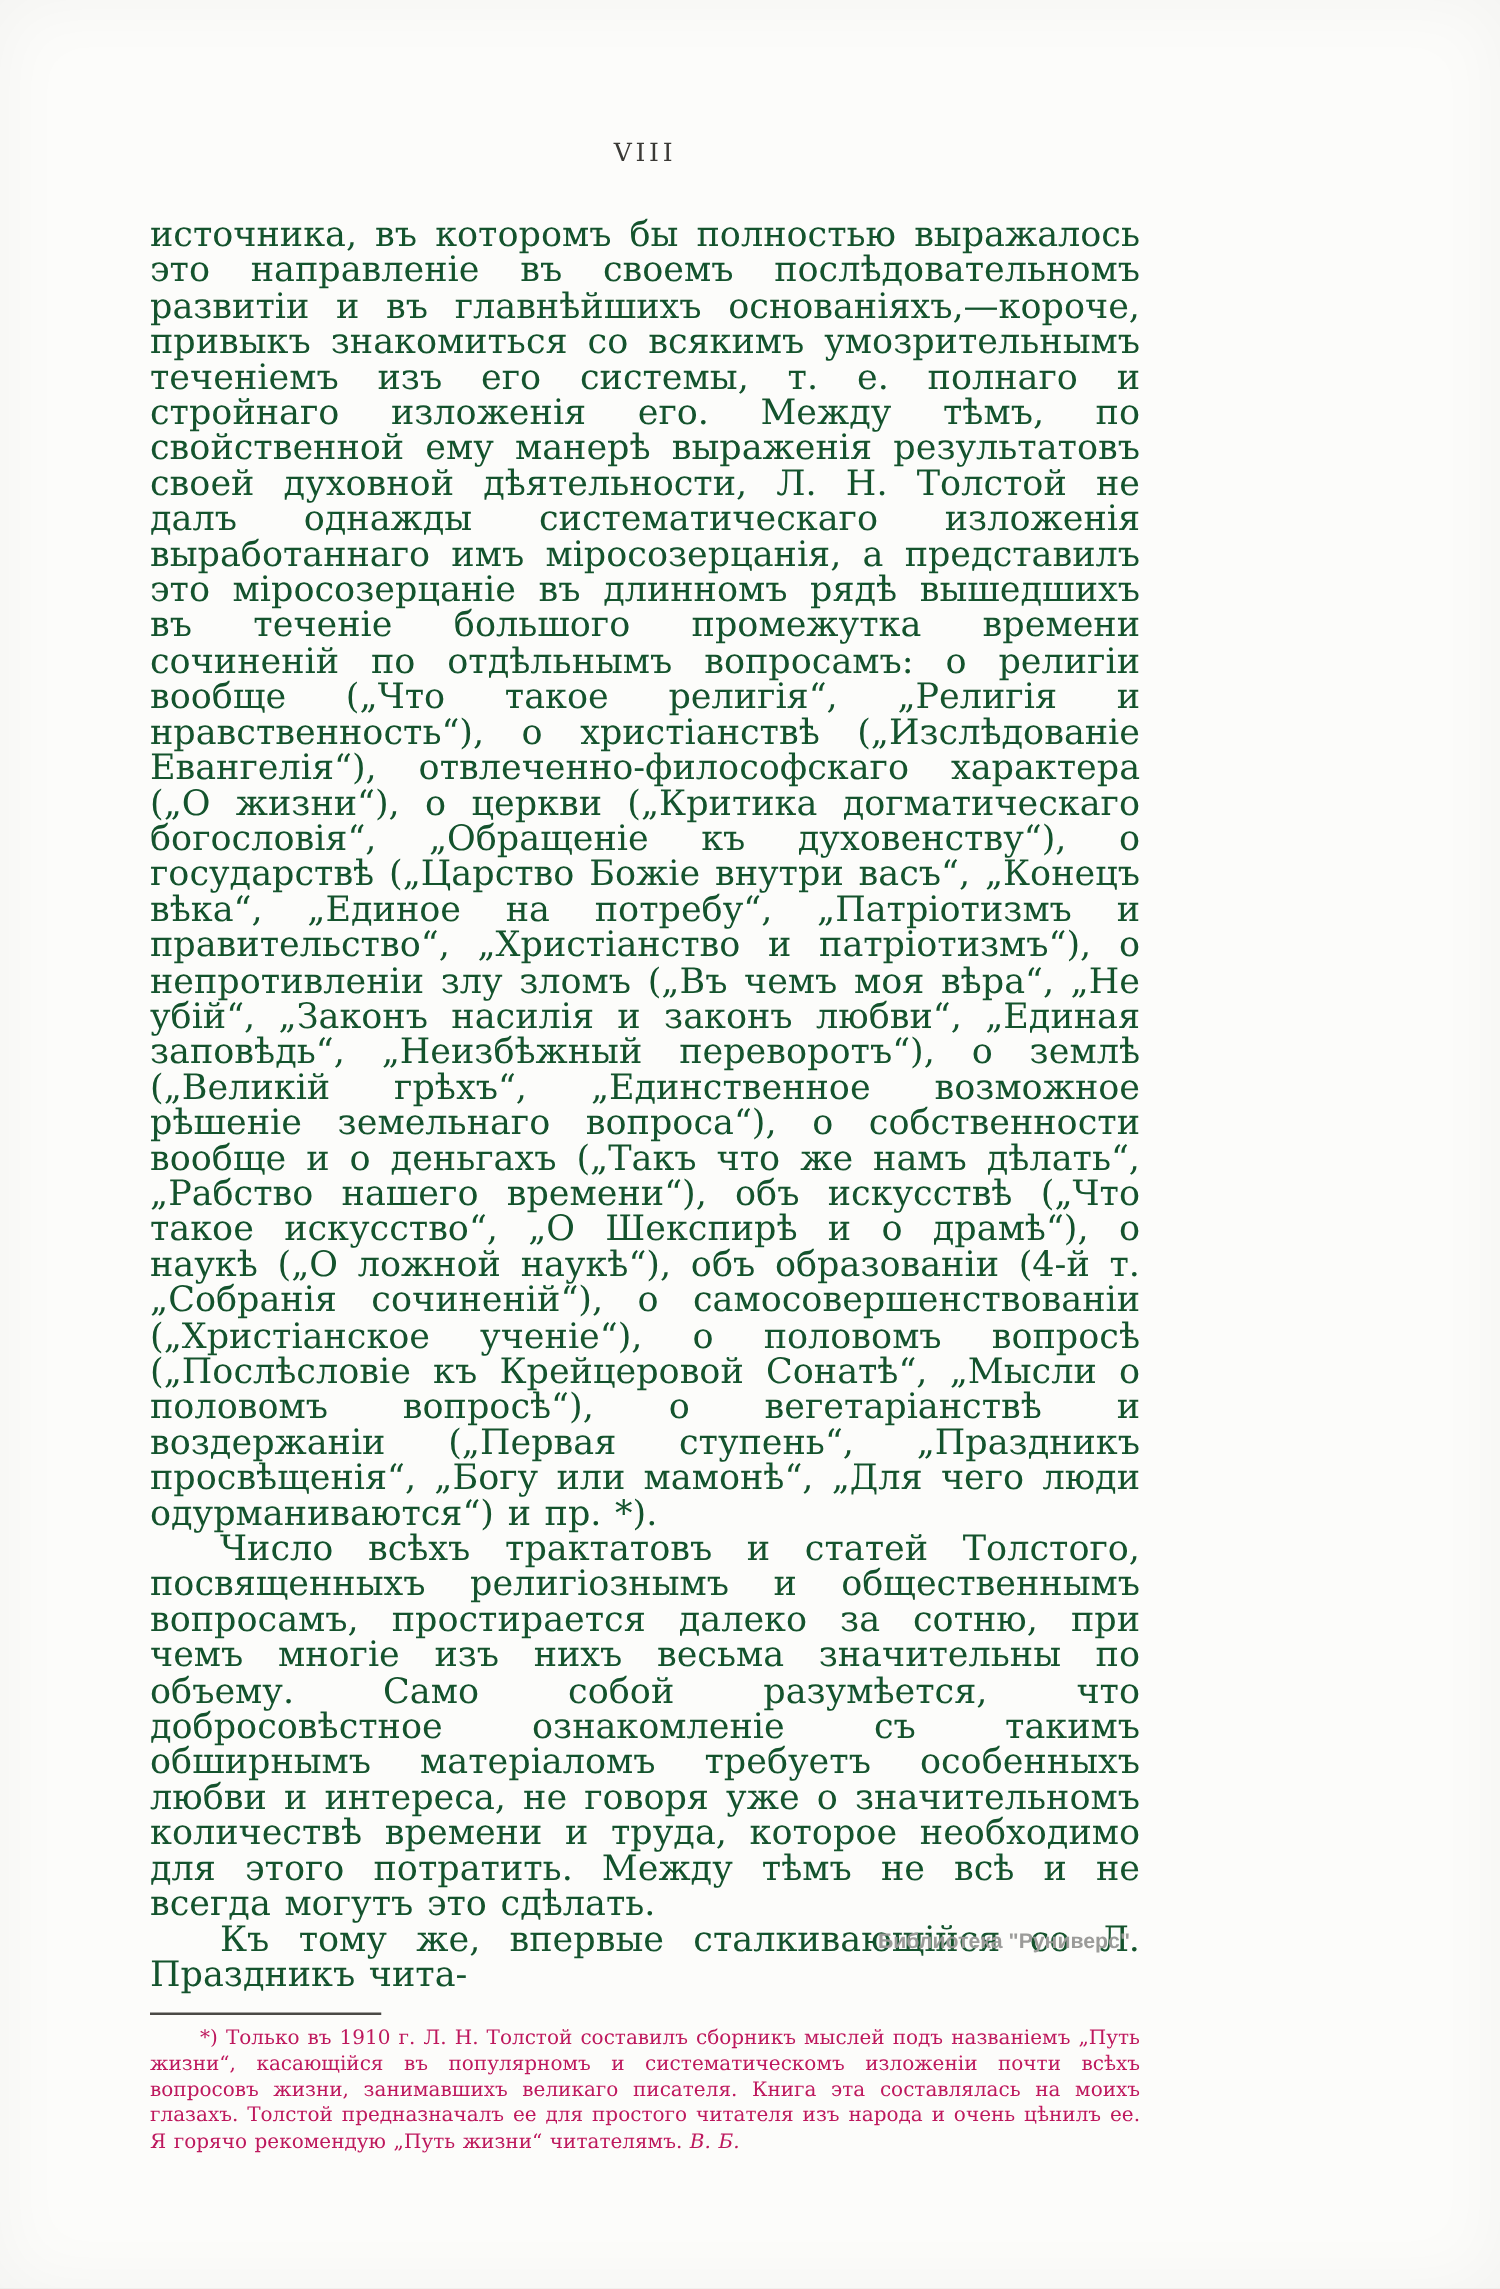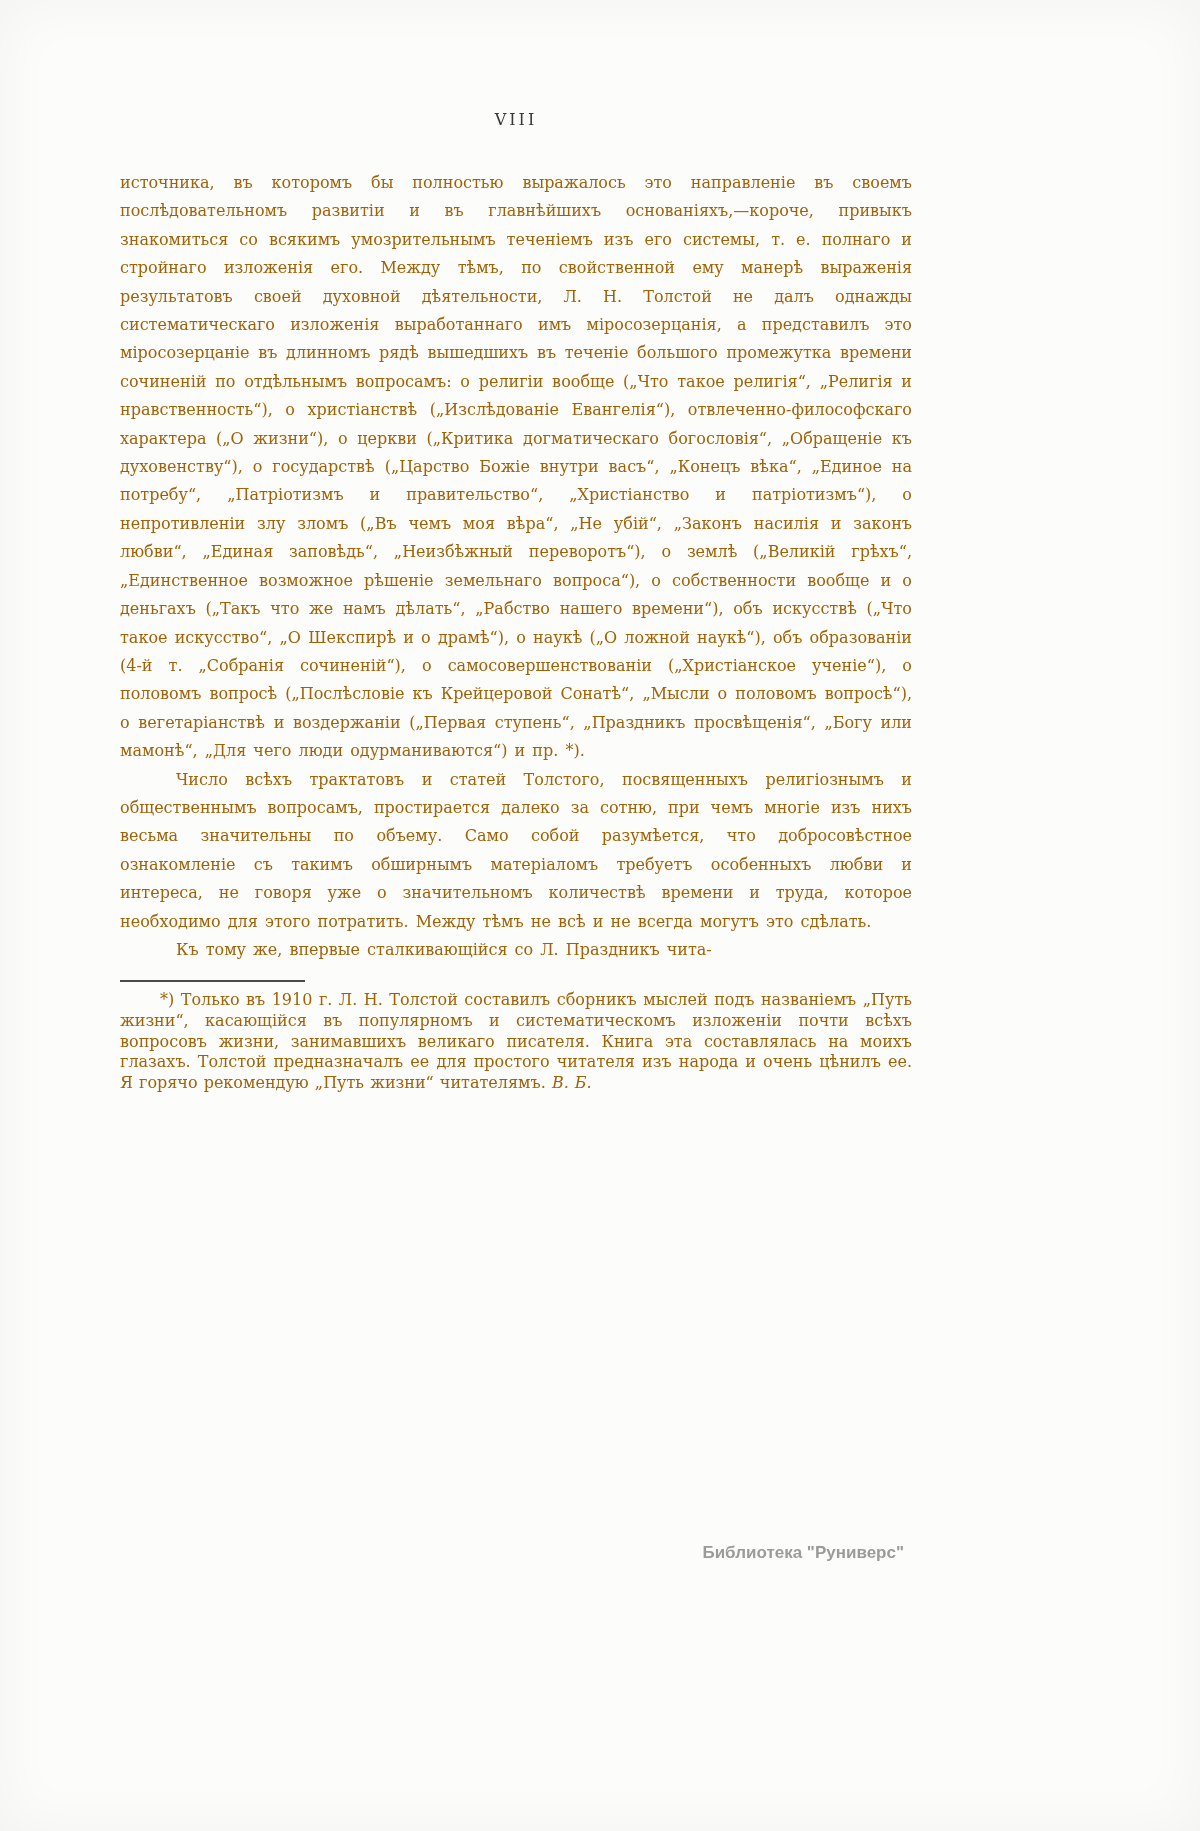--- a/index.html
+++ b/index.html
@@ -19,49 +19,49 @@
     overflow: hidden;
   }
   .content {
     position: absolute;
     left: 120px;
     top: 110px;
     width: 792px;
   }
   .page-number {
     text-align: center;
-    font-size: 16px;
+    font-size: 20px;
     letter-spacing: 3px;
     color: #3a3935;
     margin: 0 0 40px 0;
   }
   .body-text p {
     margin: 0;
-    font-size: 16px;
+    font-size: 28px;
     line-height: 28.4px;
     text-align: justify;
     word-spacing: 2px;
-    color: #a16207;
+    color: #14532d;
   }
   .body-text p.indent {
     text-indent: 56px;
   }
   .footnote-rule {
     width: 185px;
     height: 0;
     border: none;
     border-top: 2px solid #4a4945;
     margin: 16px 0 8px 0;
   }
   .footnote {
     font-size: 16px;
     line-height: 20.6px;
     text-align: justify;
     word-spacing: 1px;
-    color: #a16207;
+    color: #be185d;
     text-indent: 40px;
   }
   .footnote .sig {
     font-style: italic;
   }
   .watermark {
     position: absolute;
     right: 296px;
     top: 1543px;
     font-family: "Liberation Sans", "DejaVu Sans", sans-serif;

